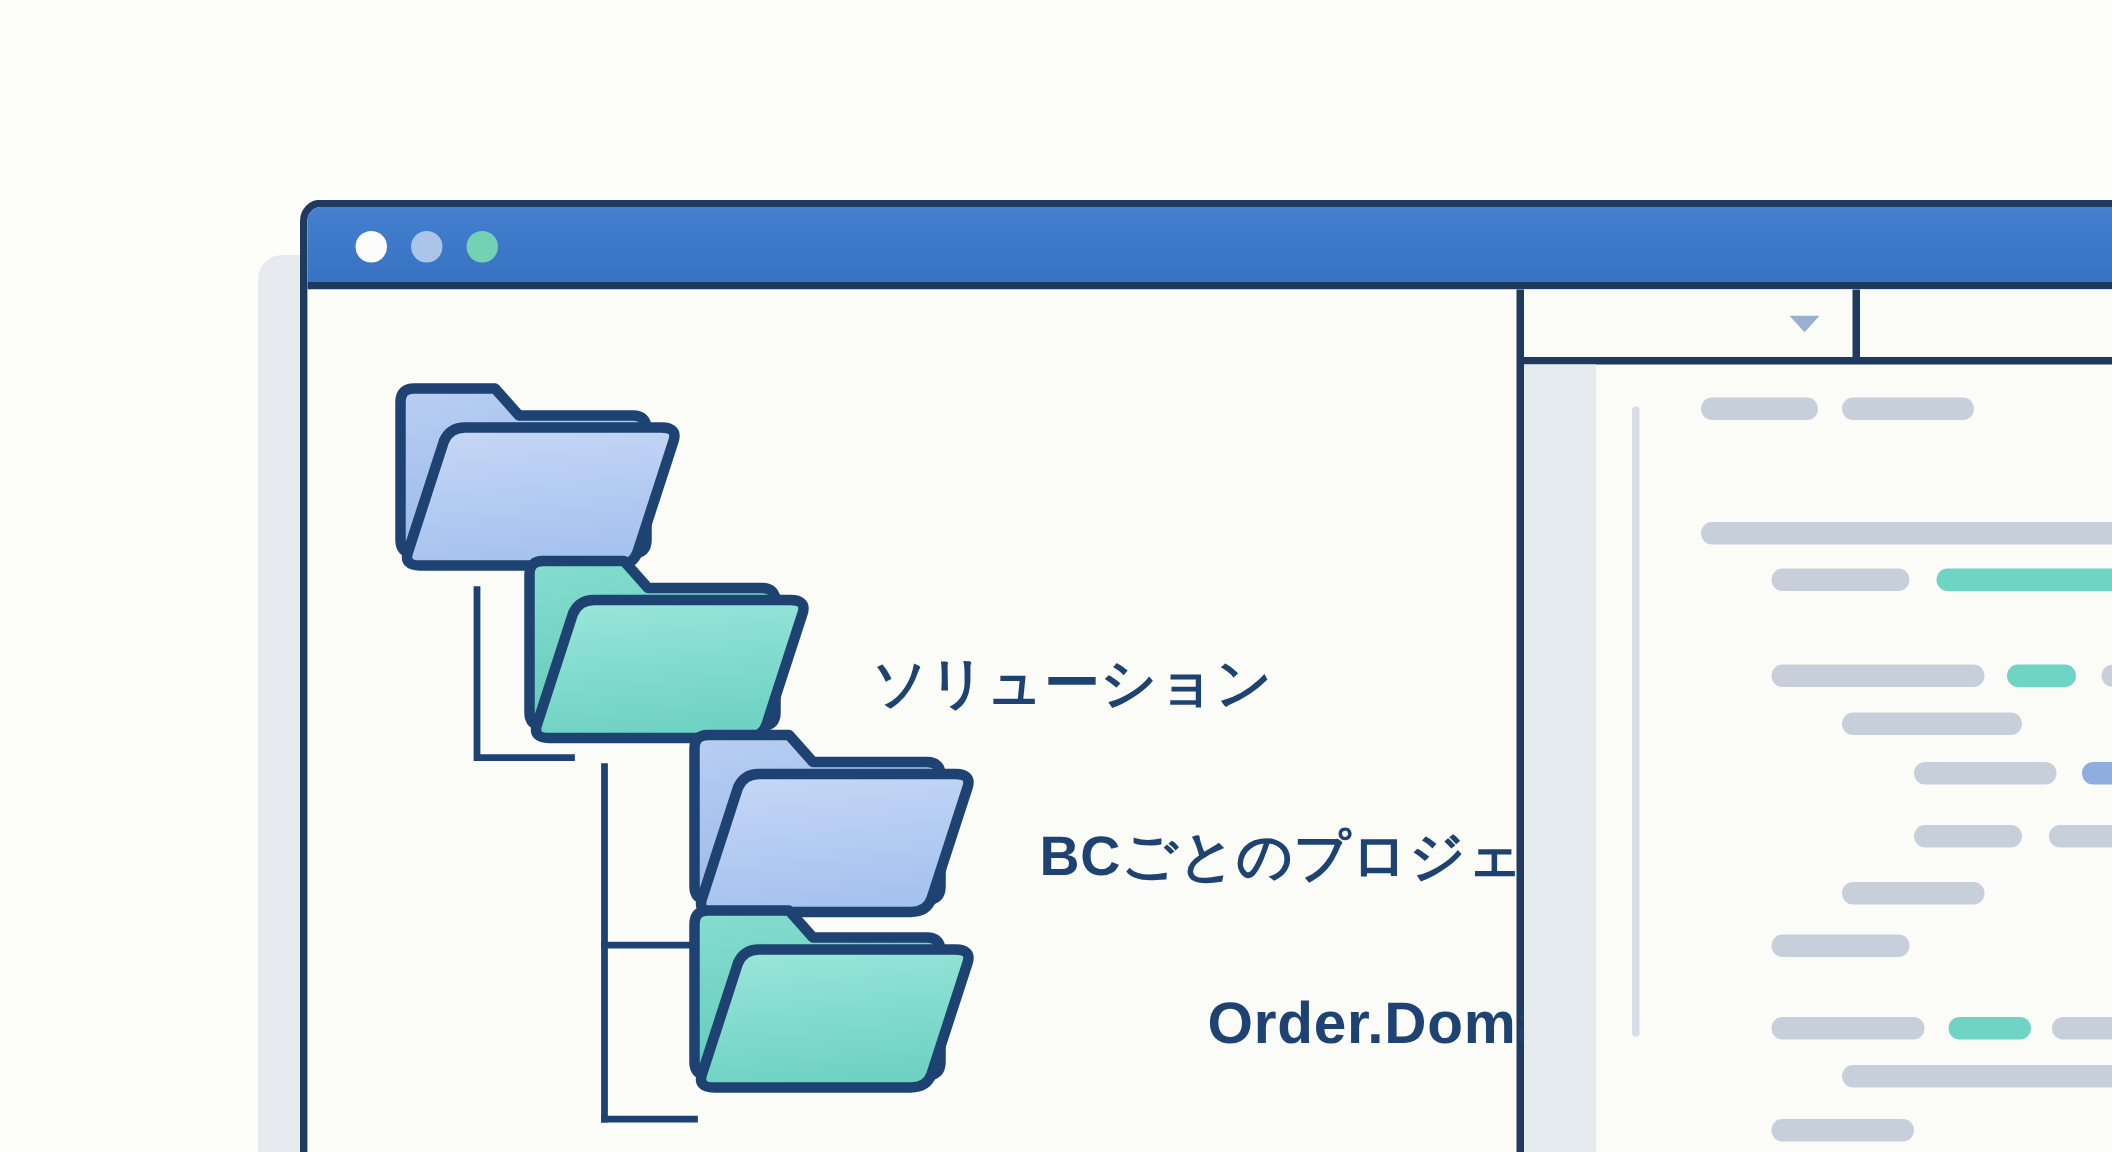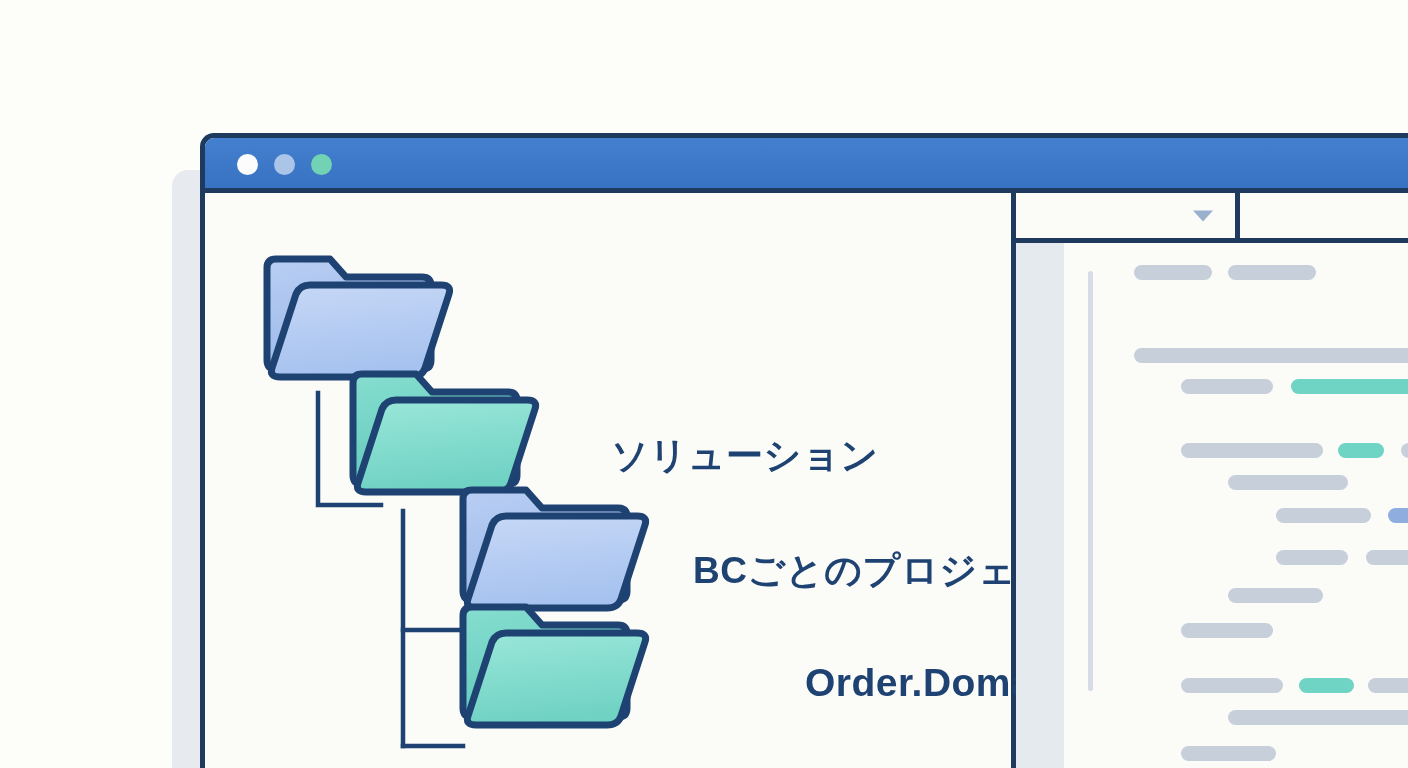--- a/index.html
+++ b/index.html
@@ -188,21 +188,21 @@
   .node-label {
     position: absolute;
     color: #1e4272;
     font-weight: bold;
     white-space: nowrap;
     letter-spacing: 0.5px;
   }
   .node-label.jp { font-size: 37px; }
   .node-label.en { font-size: 39px; }
 
-  #n-solution { left: 406px; top: 238px; }
+  #n-solution { left: 376px; top: 238px; }
   #n-bcproj   { left: 488px; top: 353px; }
   #n-order    { left: 600px; top: 468px; }
 </style>
 </head>
 <body>
 
 <div id="stage">
 
   <div class="shadow-plate"></div>
 

